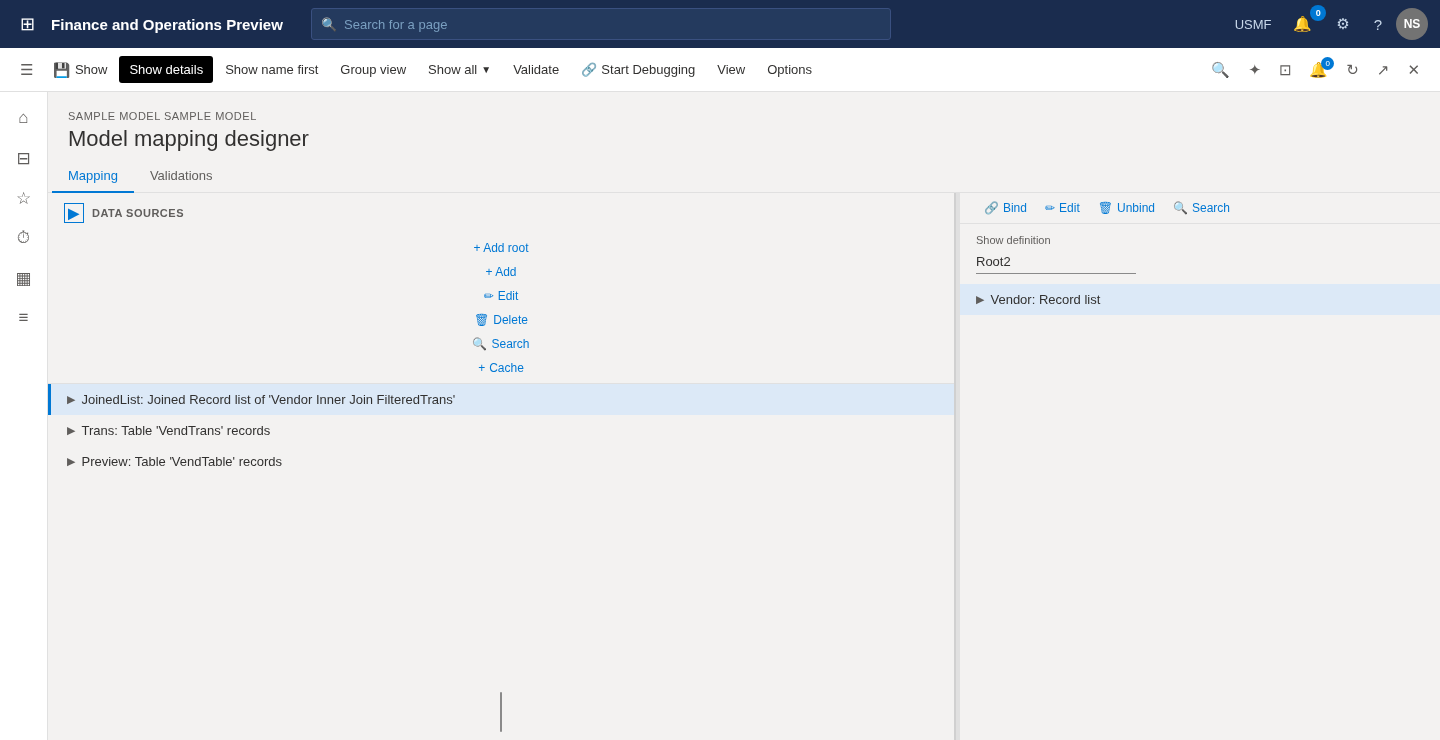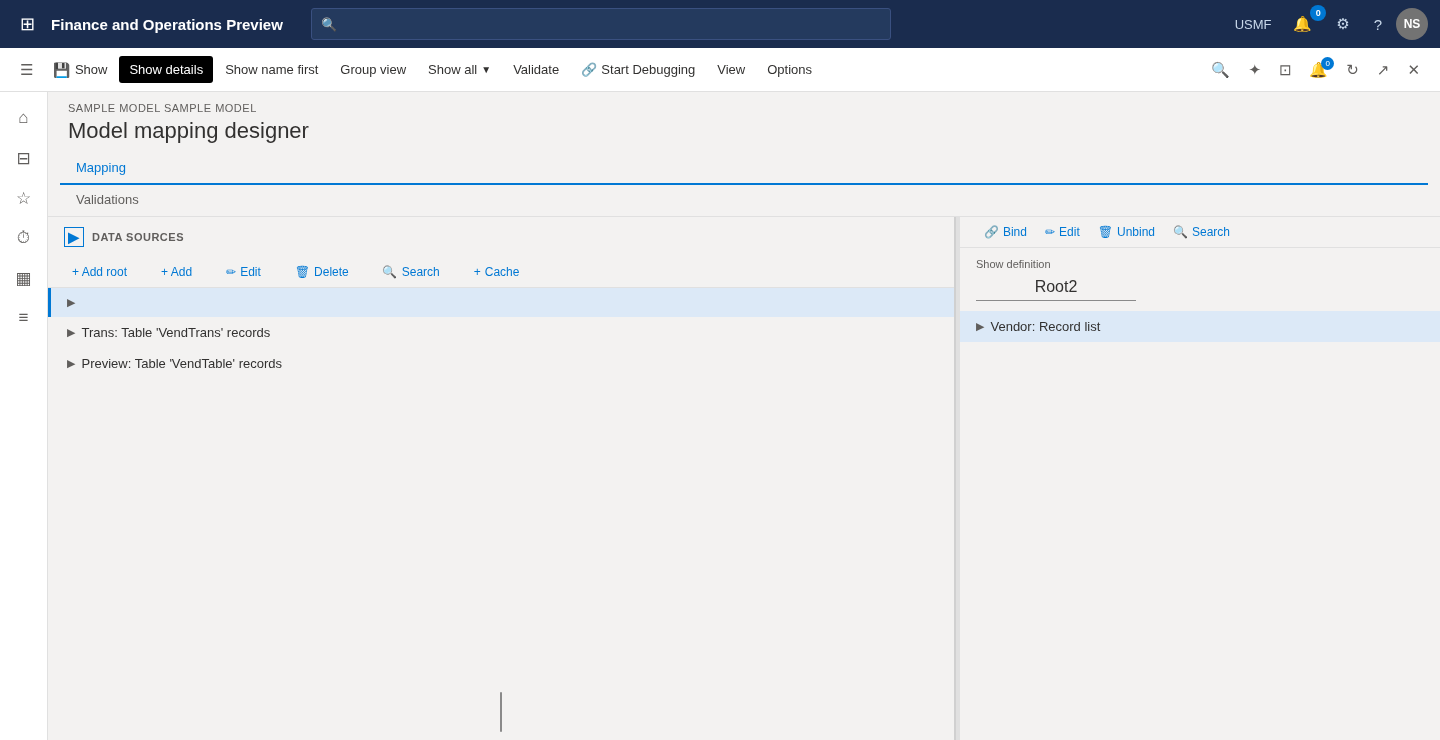--- a/index.html
+++ b/index.html
@@ -77,49 +77,49 @@
     .left-sidebar {
       width: 48px; background: #fff; border-right: 1px solid #e0e0e0;
       display: flex; flex-direction: column; align-items: center; padding-top: 8px; gap: 4px;
     }
     .sidebar-icon {
       width: 36px; height: 36px; display: flex; align-items: center; justify-content: center;
       border-radius: 3px; cursor: pointer; color: #605e5c; font-size: 17px;
     }
 
     
-    .content-area { flex: 1; display: flex; flex-direction: column; overflow: hidden; }
+    .content-area { flex: 1; display: flex; flex-direction: column; overflow: hidden; margin-top: 8px; }
 
     
     .breadcrumb { padding: 10px 20px 0 20px; font-size: 11px; color: #605e5c; text-transform: uppercase; letter-spacing: 0.5px; }
 
     
     .page-title { padding: 4px 20px 0 20px; font-size: 22px; font-weight: 300; color: #323130; }
 
     
-    .tabs { display: flex; padding: 8px 12px 0; border-bottom: 1px solid #e0e0e0; flex-direction: column; }
+    .tabs { display: flex; padding: 8px 4px 0; border-bottom: 1px solid #e0e0e0; }
     .tab {
       padding: 8px 16px; cursor: pointer; font-size: 13px; color: #605e5c;
       border-bottom: 2px solid transparent; margin-bottom: -1px;
     }
     .tab.active { color: #0078d4; border-bottom-color: #0078d4; font-weight: 500; }
 
     
     .two-panel { display: flex; flex: 1; overflow: hidden; }
 
     
     .ds-panel { flex: 1; border-right: 2px solid #d0d0d0; display: flex; flex-direction: column; overflow: hidden; }
     .ds-panel-header {
       padding: 10px 16px; font-size: 11px; font-weight: 600; color: #605e5c;
       text-transform: uppercase; letter-spacing: 0.5px;
       display: flex; align-items: center; gap: 8px;
     }
     .ds-expand-btn { color: #0078d4; cursor: pointer; font-size: 14px; border: 1px solid #0078d4; width: 20px; height: 20px; display: flex; align-items: center; justify-content: center; }
     .ds-toolbar {
-      padding: 4px 16px; display: flex; align-items: center; gap: 18px; border-bottom: 1px solid #e0e0e0;
+      padding: 4px 16px; display: flex; align-items: center; gap: 2px; border-bottom: 1px solid #e0e0e0; flex-direction: column;
     }
     .ds-toolbar-btn {
       display: flex; align-items: center; gap: 4px; padding: 4px 8px;
       cursor: pointer; font-size: 12px; color: #0078d4; border: none; background: transparent; border-radius: 3px;
     }
     .ds-list { flex: 1; overflow-y: auto; }
     .ds-item {
       display: flex; align-items: center; gap: 6px;
       padding: 8px 16px; cursor: pointer; font-size: 13px; color: #323130;
       border-left: 3px solid transparent;
@@ -132,21 +132,21 @@
     .dm-panel-header { padding: 10px 16px; font-size: 11px; font-weight: 600; color: #605e5c; text-transform: uppercase; letter-spacing: 0.5px; }
     .dm-toolbar { padding: 4px 16px; display: flex; align-items: center; gap: 2px; border-bottom: 1px solid #e0e0e0; }
     .dm-toolbar-btn {
       display: flex; align-items: center; gap: 4px; padding: 4px 8px;
       cursor: pointer; font-size: 12px; color: #0078d4; border: none; background: transparent; border-radius: 3px;
     }
     .dm-root-def { padding: 10px 16px; }
     .dm-root-def label { font-size: 11px; color: #605e5c; display: block; margin-bottom: 4px; }
     .dm-root-def input {
       border: none; border-bottom: 1px solid #8a8a8a; padding: 4px 0;
-      font-size: 16px; width: 160px; outline: none; color: #323130; background: transparent; text-align: center;
+      font-size: 13px; width: 160px; outline: none; color: #323130; background: transparent;
     }
     .dm-list { flex: 1; overflow-y: auto; }
     .dm-item {
       display: flex; align-items: center; gap: 6px;
       padding: 8px 16px; cursor: pointer; font-size: 13px; color: #323130;
     }
     .dm-item.selected { background: #dce9f7; }
     .dm-item-chevron { color: #605e5c; font-size: 11px; }
 
     
@@ -162,20 +162,21 @@
     .badge-wrap { position: relative; display: inline-flex; }
   </style>
 </head>
 <body>
 
 <div class="top-bar">
   <span class="top-bar-grid-icon">⊞</span>
   <span class="top-bar-title">Finance and Operations Preview</span>
   <div class="top-bar-search">
     <span class="top-bar-search-icon">🔍</span>
+    <input type="text" placeholder="Search for a page" style="">
   </div>
   <div class="top-bar-right">
     <span class="top-bar-usmf">USMF</span>
     <span class="top-bar-right-btn badge-wrap">
       🔔
       <span class="badge">0</span>
     </span>
     <span class="top-bar-right-btn">⚙</span>
     <span class="top-bar-right-btn">?</span>
     <div class="top-bar-avatar">NS</div>
@@ -281,20 +282,21 @@
             <span>Search</span>
           </button>
           <button class="ds-toolbar-btn">
             <span>+</span>
             <span>Cache</span>
           </button>
         </div>
         <div class="ds-list">
           <div class="ds-item selected">
             <span class="ds-item-chevron">▶</span>
+            <span>JoinedList: Joined Record list of 'Vendor Inner Join FilteredTrans'</span>
           </div>
           <div class="ds-item">
             <span class="ds-item-chevron">▶</span>
             <span>Trans: Table 'VendTrans' records</span>
           </div>
           <div class="ds-item">
             <span class="ds-item-chevron">▶</span>
             <span>Preview: Table 'VendTable' records</span>
           </div>
         </div>

